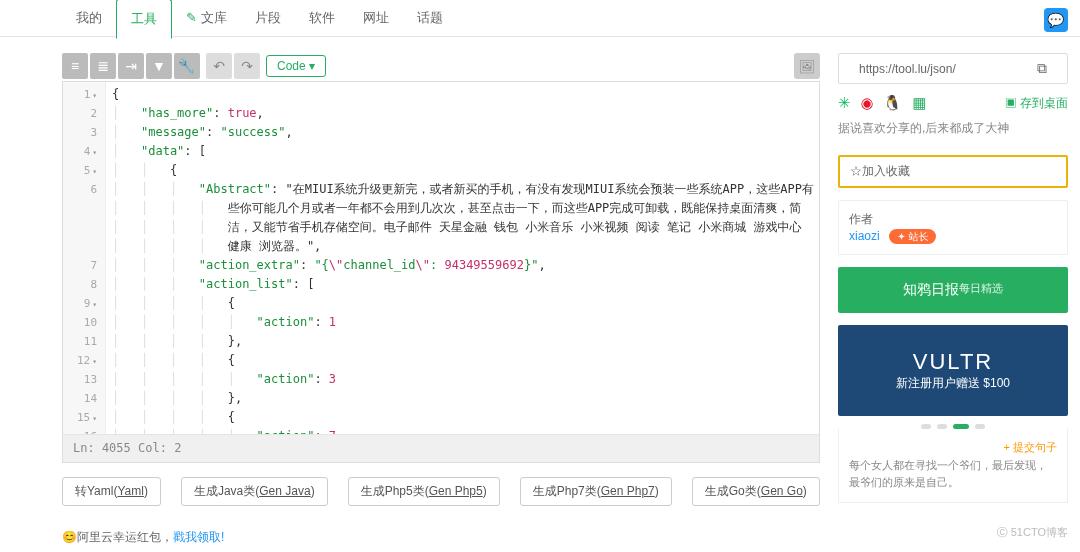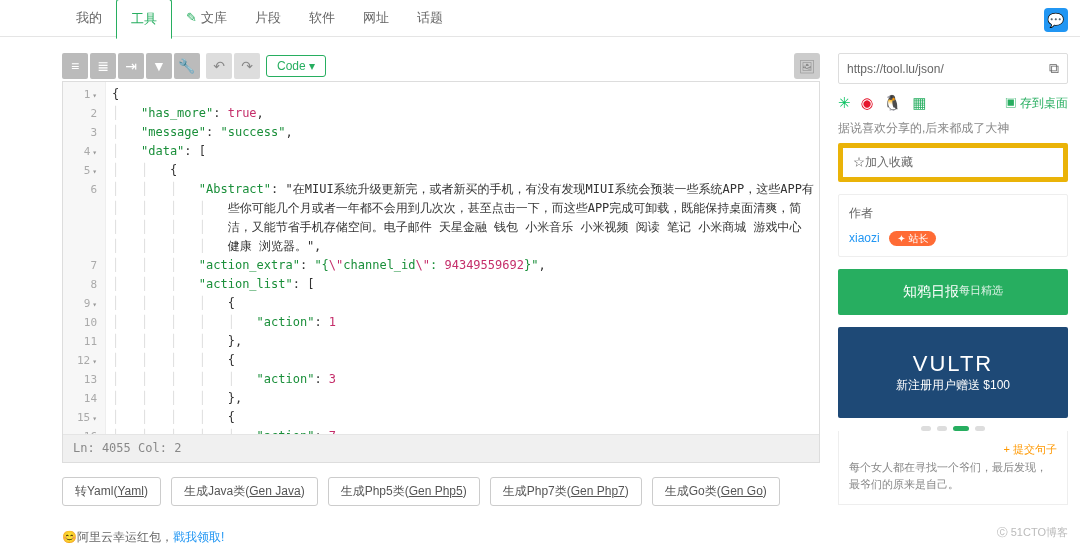--- a/index.html
+++ b/index.html
@@ -20,32 +20,32 @@
 .img-btn{margin-left:auto;width:26px;height:26px;background:#ccc;border-radius:3px;display:flex;align-items:center;justify-content:center;color:#888}
 .editor{border:1px solid #ddd;font-family:Menlo,Consolas,monospace;font-size:12px;line-height:19px;height:382px;overflow:hidden;display:flex;flex-direction:column}
 .code-area{display:flex;flex:1;overflow:hidden}
 .gutter{background:#f7f7f7;color:#aaa;text-align:right;padding:3px 8px 3px 14px;user-select:none;border-right:1px solid #eee;font-size:11px}
 .gutter .ln{height:19px}
 .gutter .fold::after{content:"▾";font-size:8px;margin-left:2px;color:#999}
 .code{padding:3px 6px;white-space:pre;flex:1;overflow:hidden}
 .code .line{height:19px}
 .k{color:#c52e6a}.s{color:#1a8f3a}.n{color:#c52e6a}.ind{color:#ddd}
 .status{background:#f0f0f0;color:#888;padding:4px 10px;font-size:12px;border-top:1px solid #e5e5e5}
-.gen-btns{display:flex;gap:10px;margin-top:14px}
+.gen-btns{display:flex;gap:20px;margin-top:14px}
 .gen-btn{border:1px solid #ccc;background:#fff;padding:5px 12px;border-radius:3px;font-size:12px;color:#555;cursor:pointer}
-.url-box{border:1px solid #ddd;padding:6px 8px;display:flex;align-items:center;color:#666;font-size:12px;border-radius:2px}
+.url-box{border:1px solid #ddd;padding:6px 20px;display:flex;align-items:center;color:#666;font-size:12px;border-radius:2px}
 .url-box .copy{margin-left:auto;cursor:pointer;font-size:14px}
 .socials{display:flex;gap:10px;align-items:center;margin-top:10px;font-size:13px}
 .si{font-size:15px}
 .si.wechat{color:#07c160}.si.weibo{color:#e6162d}.si.qq{color:#12b7f5}.si.qr{color:#27ae60}
 .save-desk{color:#27ae60;font-size:12px;margin-left:auto}
 .sub{color:#888;font-size:12px;margin-top:8px}
-.fav{border:5px solid #eab308;padding:6px 10px;margin-top:6px;border-radius:2px;font-size:12px;color:#666}
+.fav{border:2px solid #eab308;padding:6px 10px;margin-top:18px;border-radius:2px;font-size:12px;color:#666}
 .author{border:1px solid #eee;margin-top:12px;padding:10px;border-radius:2px}
-.author-title{font-size:12px;color:#666;margin-bottom:8px}
+.author-title{font-size:12px;color:#666;}
 .author-name{color:#2196F3;font-size:12px}
 .badge{background:#ff6b35;color:#fff;font-size:10px;padding:2px 8px;border-radius:8px;margin-left:6px}
 .daily{background:#27ae60;color:#fff;padding:14px;margin-top:12px;border-radius:2px;display:flex;justify-content:center;font-size:14px}
 .daily .sm{font-size:11px;opacity:.85}
 .adbox{background:#1e4976;color:#fff;text-align:center;padding:24px 2px;margin-top:12px;border-radius:2px}
 .adbox .t{font-size:22px;letter-spacing:2px}
 .adbox .d{font-size:12px;}
 .dots{display:flex;justify-content:center;gap:6px;margin-top:8px}
 .dot{width:10px;height:5px;border-radius:3px;background:#ddd}.dot.on{background:#27ae60;width:16px}
 .quote{border:1px solid #eee;border-top:none;padding:10px;font-size:11px;color:#888;line-height:1.6}

